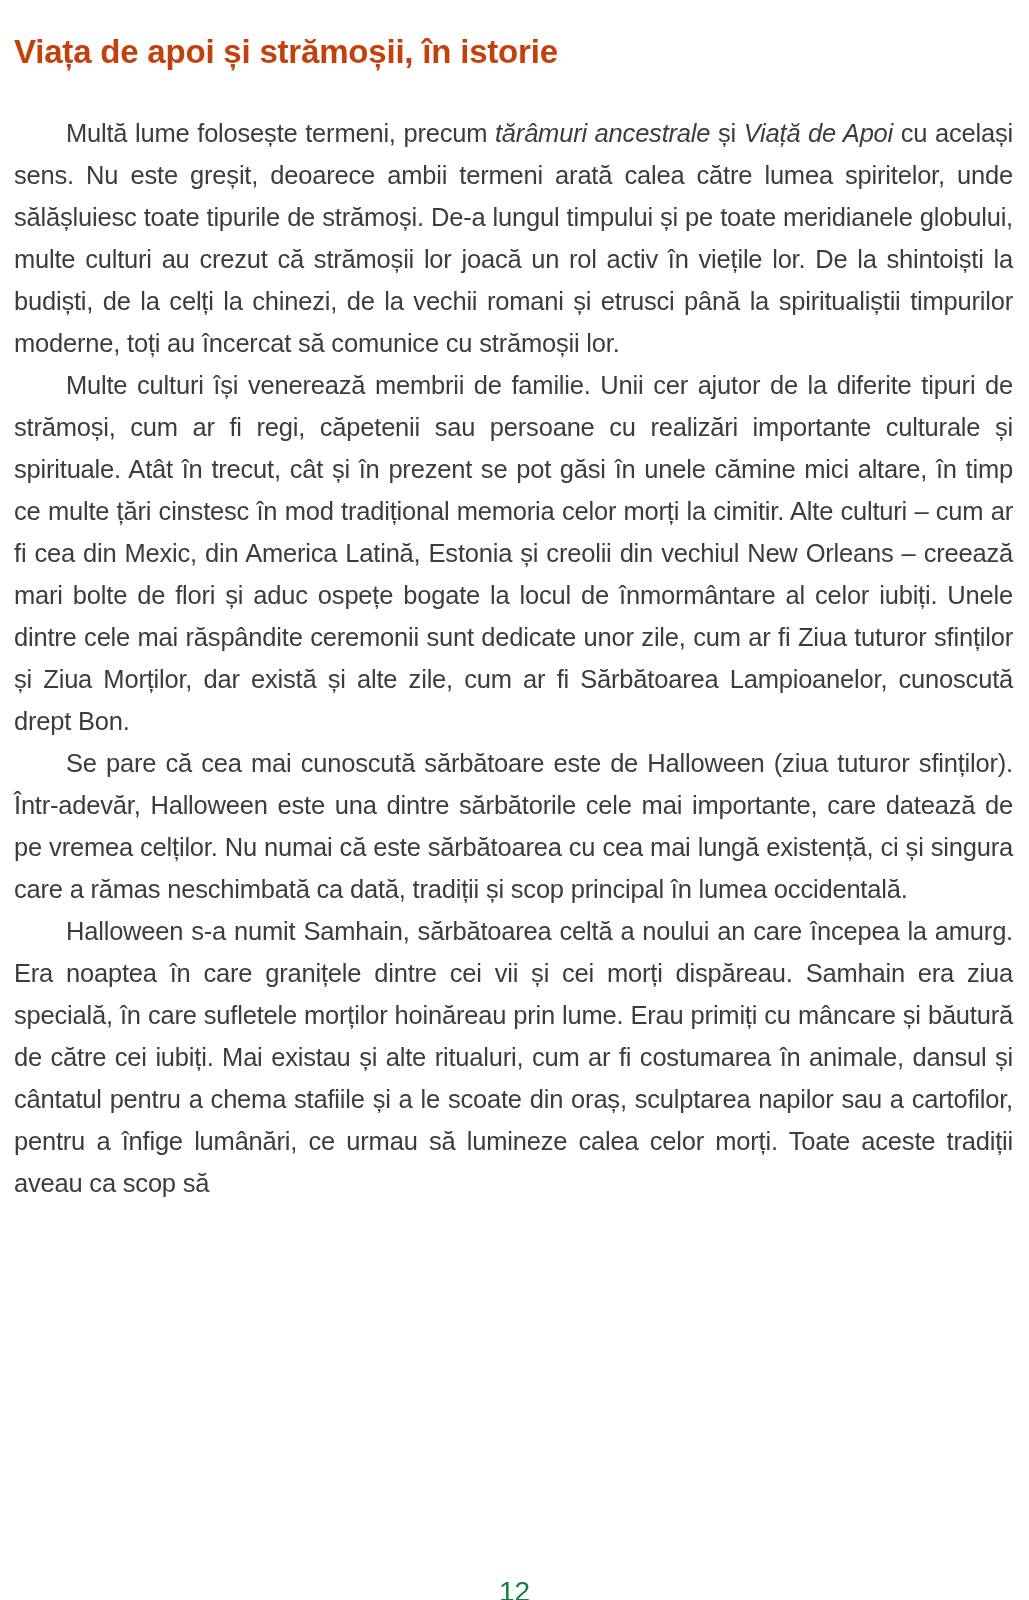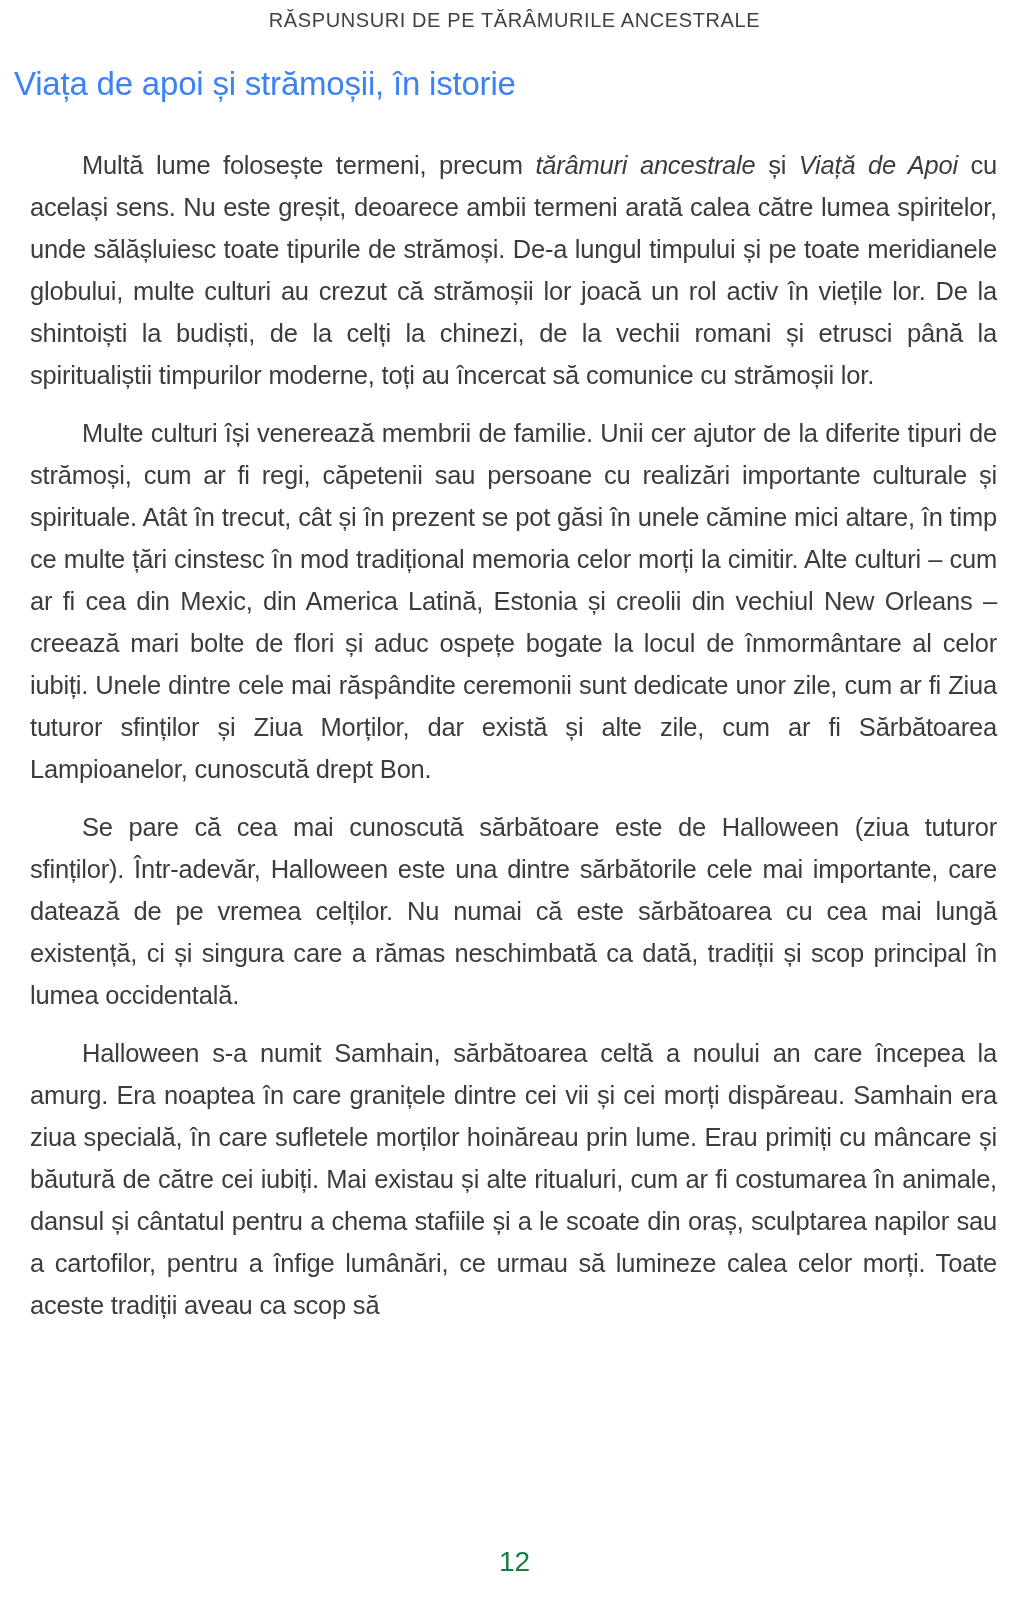--- a/index.html
+++ b/index.html
@@ -27,36 +27,36 @@
     font-size: 20px;
     font-weight: 300;
     letter-spacing: 0.6px;
     color: #414141;
   }
   .content {
     padding: 0 16px 0 14px;
   }
   h1, h2 {
     font-size: 33px;
-    font-weight: 400;
-    color: #3b82f6;
+    font-weight: 700;
+    color: #c2410c;
     letter-spacing: -0.2px;
     margin: 0;
     line-height: 44px;
   }
   h1.heading-1 {
     margin-top: 30px;
     margin-bottom: 38px;
   }
   h2.heading-2 {
     margin-top: 50px;
     margin-bottom: 28px;
   }
   p.body-para {
-    margin: 16px;
+    margin: 0;
     font-size: 25.5px;
     font-weight: 300;
     line-height: 42px;
     text-align: justify;
     text-indent: 52px;
     letter-spacing: -0.2px;
     color: #3c3c3c;
   }
   p.body-para em {
     font-style: italic;
@@ -70,21 +70,20 @@
     font-size: 28px;
     font-weight: 300;
     color: #15803d;
   }
 </style>
 </head>
 <body>
 
 <div class="page">
 
-  <div class="running-header">RĂSPUNSURI DE PE TĂRÂMURILE ANCESTRALE</div>
 
   <div class="content">
 
     <section>
       <h1 class="heading-1">Viața de apoi și strămoșii, în istorie</h1>
 
       <p class="body-para"><span>Multă lume folosește termeni, precum </span><em>tărâmuri ancestrale</em><span> și </span><em>Viață de Apoi</em><span> cu același sens. Nu este greșit, deoarece ambii termeni arată calea către lumea spiritelor, unde sălășluiesc toate tipurile de strămoși. De-a lungul timpului și pe toate meridianele globului, multe culturi au crezut că strămoșii lor joacă un rol activ în viețile lor. De la shintoiști la budiști, de la celți la chinezi, de la vechii romani și etrusci până la spiritualiștii timpurilor moderne, toți au încercat să comunice cu strămoșii lor.</span></p>
 
       <p class="body-para">Multe culturi își venerează membrii de familie. Unii cer ajutor de la diferite tipuri de strămoși, cum ar fi regi, căpetenii sau persoane cu realizări importante culturale și spirituale. Atât în trecut, cât și în prezent se pot găsi în unele cămine mici altare, în timp ce multe țări cinstesc în mod tradițional memoria celor morți la cimitir. Alte culturi – cum ar fi cea din Mexic, din America Latină, Estonia și creolii din vechiul New Orleans – creează mari bolte de flori și aduc ospețe bogate la locul de înmormântare al celor iubiți. Unele dintre cele mai răspândite ceremonii sunt dedicate unor zile, cum ar fi Ziua tuturor sfinților și Ziua Morților, dar există și alte zile, cum ar fi Sărbătoarea Lampioanelor, cunoscută drept Bon.</p>
     </section>

